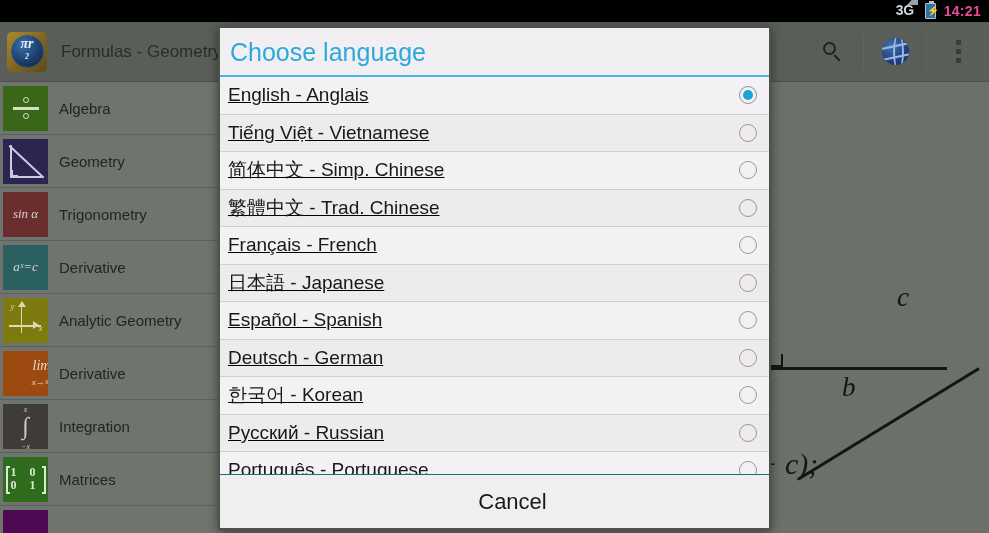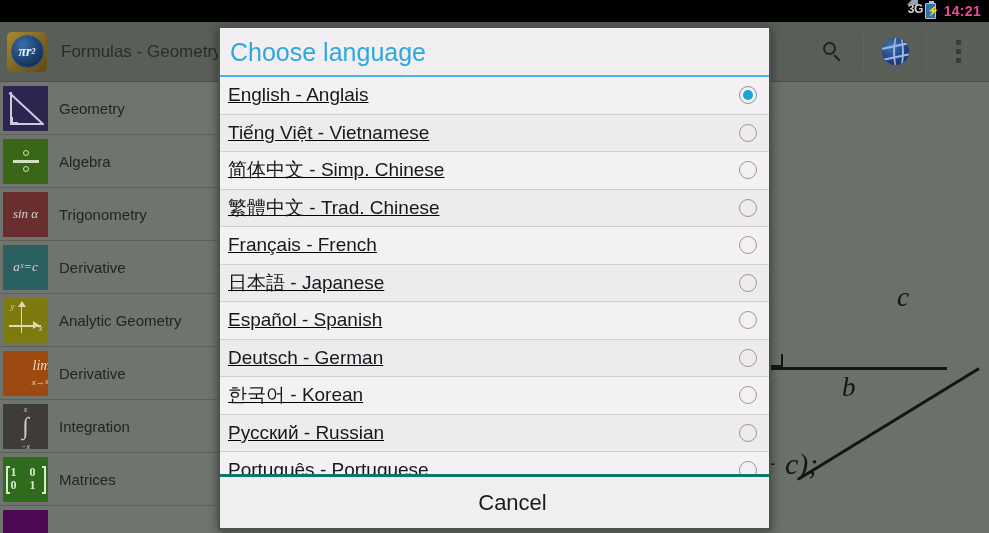--- a/index.html
+++ b/index.html
@@ -20,22 +20,22 @@
   .statusbar {
     position: absolute; top: 0; left: 0;
     width: 989px; height: 22px;
     background: #000;
     display: flex; align-items: center; justify-content: flex-end;
     padding-right: 8px;
   }
   .sb-right { display: flex; align-items: center; gap: 7px; }
   .sig-wrap { position: relative; width: 22px; height: 16px; }
   .sig-3g {
-    position: absolute; left: 12px; top: -1px;
-    font-size: 12px; color: #cfd6dc; font-weight: bold;
+    position: absolute; left: 0; top: -1px;
+    font-size: 14px; color: #cfd6dc; font-weight: bold;
     letter-spacing: -0.3px;
   }
   .sig-tri {
     position: absolute; right: 0; bottom: 2px;
     width: 0; height: 0;
     border-left: 11px solid transparent;
     border-bottom: 12px solid transparent;
     border-right: 0;
   }
   .sig-tri::after {
@@ -76,23 +76,23 @@
     width: 40px; height: 40px; margin-left: 7px;
     border-radius: 5px;
     background: linear-gradient(135deg, #a98a30 0%, #7d6420 55%, #5d4a18 100%);
     display: flex; align-items: center; justify-content: center;
     flex: none;
   }
   .app-icon .orb {
     width: 33px; height: 33px; border-radius: 50%;
     background: radial-gradient(circle at 35% 28%, #3a6ea8 0%, #1d3f6e 55%, #0c1f3d 100%);
     border: 1px solid #2b5383;
-    display: flex; align-items: center; justify-content: center;
+    display: flex; align-items: center; 
     color: #e8eef6; font-family: "Liberation Serif", serif;
-    font-style: italic; font-size: 14px; font-weight: bold;
+    font-style: italic; font-size: 14px; font-weight: bold; flex-direction: column;
   }
   .app-icon .orb sup { font-size: 8px; }
   .app-title {
     margin-left: 14px;
     color: #2a2e2a; font-size: 17px;
     white-space: nowrap; overflow: hidden;
   }
   .ab-spacer { flex: 1; }
   .ab-actions { display: flex; align-items: center; height: 60px; }
   .ab-btn {
@@ -273,21 +273,21 @@
   }
   .radio.on { border-color: #8f9295; }
   .radio.on::after {
     content: ""; position: absolute; left: 3px; top: 3px;
     width: 10px; height: 10px; border-radius: 50%;
     background: #1ba2d6;
   }
   .dlg-cancel {
     flex: none; height: 54px;
     background: #f1eef1;
-    border-top: 3px solid #0f766e;
+    border-top: 1px solid #0f766e;
     display: flex; align-items: center; justify-content: center;
     cursor: pointer;
     padding-left: 36px;
   }
   .dlg-cancel span { font-size: 22px; color: #17191b; }
 </style>
 </head>
 <body>
 
 <div id="screen">
@@ -349,40 +349,40 @@
       <span class="lb lb-c">c</span>
     </div>
     <div class="content-formula">
       <span class="rad">&nbsp;&nbsp;&nbsp;&nbsp;</span><span>(s − c);</span>
     </div>
   </div>
 
   <div class="sidebar">
 
     <div class="side-item">
+      <div class="side-ico" style="background:#3a6618">
+        <span class="g-div">
+            <span class="bar"></span>
+            <span class="dt a"></span>
+            <span class="dt b"></span>
+          </span>
+      </div>
+      <div class="side-label">Algebra</div>
+    </div>
+
+    <div class="side-item">
       <div class="side-ico" style="background:#2b2550">
         <span class="g-tri">
             <span class="vert"></span>
             <span class="base"></span>
             <span class="hyp"></span>
             <span class="sq"></span>
           </span>
       </div>
       <div class="side-label">Geometry</div>
-    </div>
-
-    <div class="side-item">
-      <div class="side-ico" style="background:#3a6618">
-        <span class="g-div">
-            <span class="bar"></span>
-            <span class="dt a"></span>
-            <span class="dt b"></span>
-          </span>
-      </div>
-      <div class="side-label">Algebra</div>
     </div>
 
     <div class="side-item">
       <div class="side-ico" style="background:#6b2e2e">
         <span>sin α</span>
       </div>
       <div class="side-label">Trigonometry</div>
     </div>
 
     <div class="side-item">

